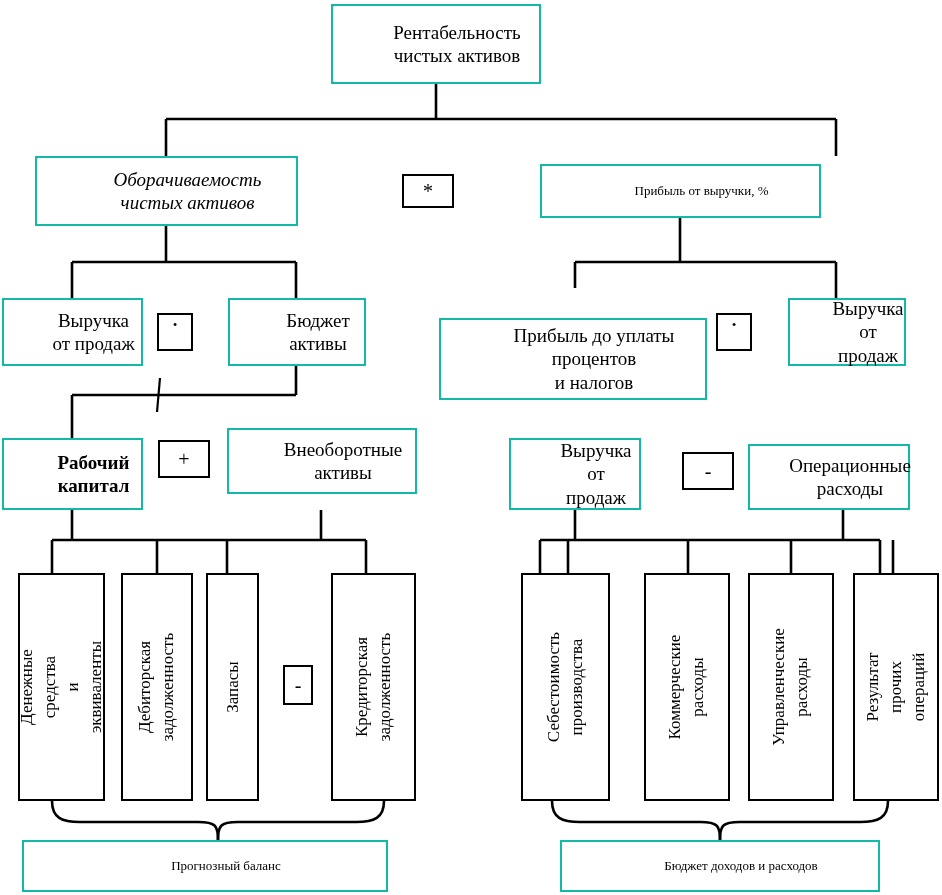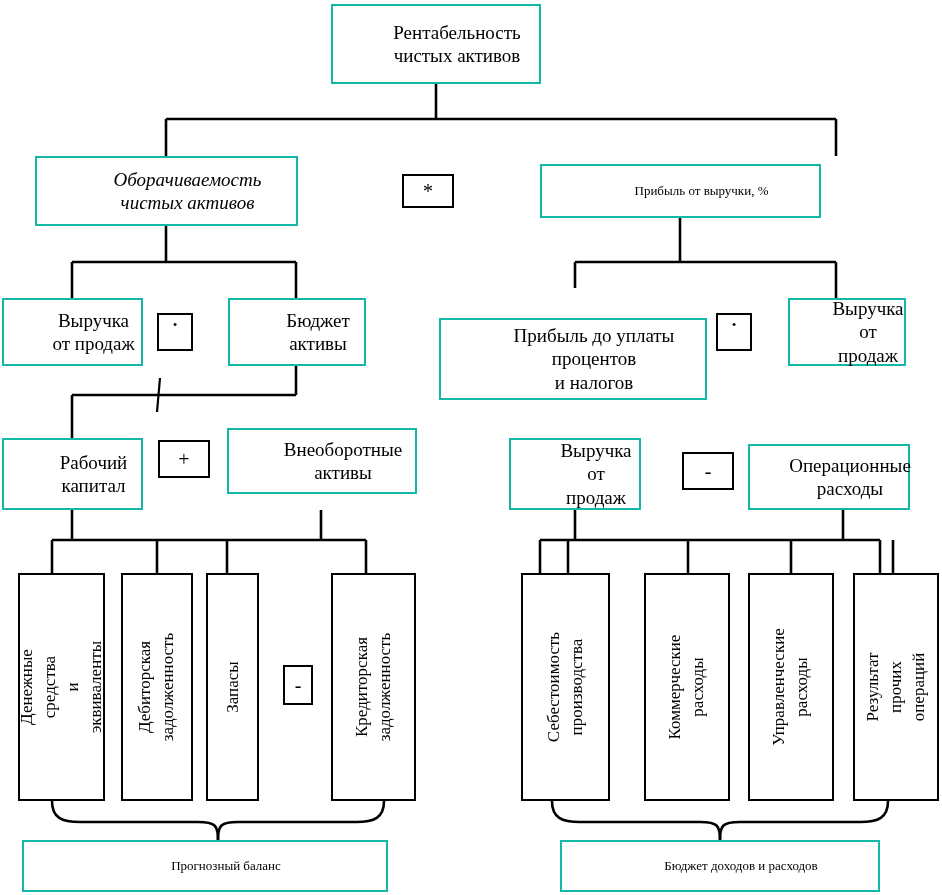--- a/index.html
+++ b/index.html
@@ -119,21 +119,21 @@
 
   <div class="op dot" style="left:716px;top:313px;width:36px;height:38px;">
     <span class="lbl">·</span>
   </div>
 
   <div class="node" style="left:788px;top:298px;width:118px;height:68px;">
     <span class="lbl">Выручка
 от продаж</span>
   </div>
 
-  <div class="node" style="left:2px;top:438px;width:141px;height:72px;">
+  <div class="node" style="left:2px;top:438px;width:141px;height:72px;font-weight:bold;">
     <span class="lbl">Рабочий
 капитал</span>
   </div>
 
   <div class="op" style="left:158px;top:440px;width:52px;height:38px;">
     <span class="lbl">+</span>
   </div>
 
   <div class="node" style="left:227px;top:428px;width:190px;height:66px;">
     <span class="lbl">Внеоборотные

